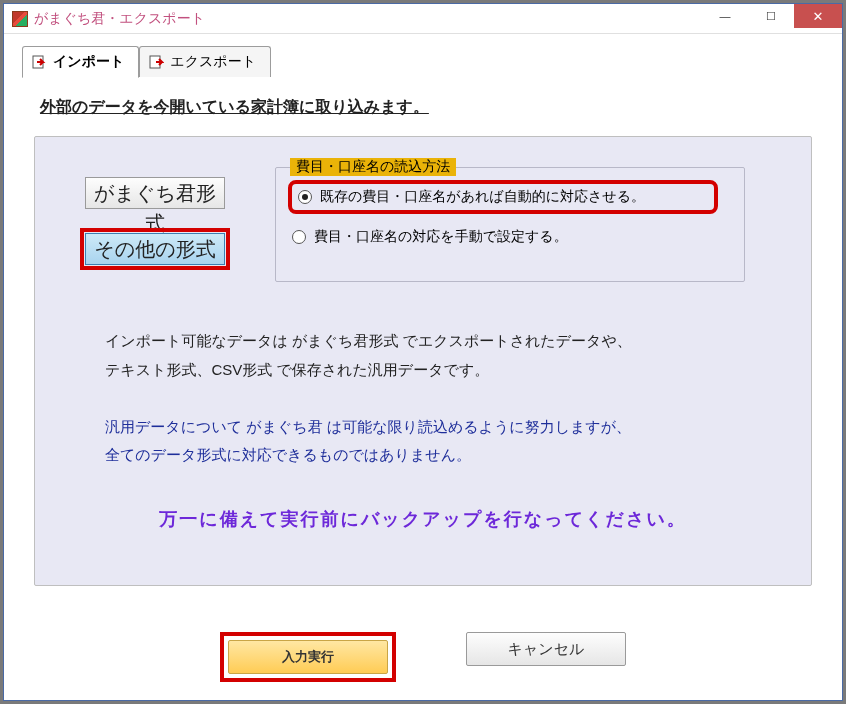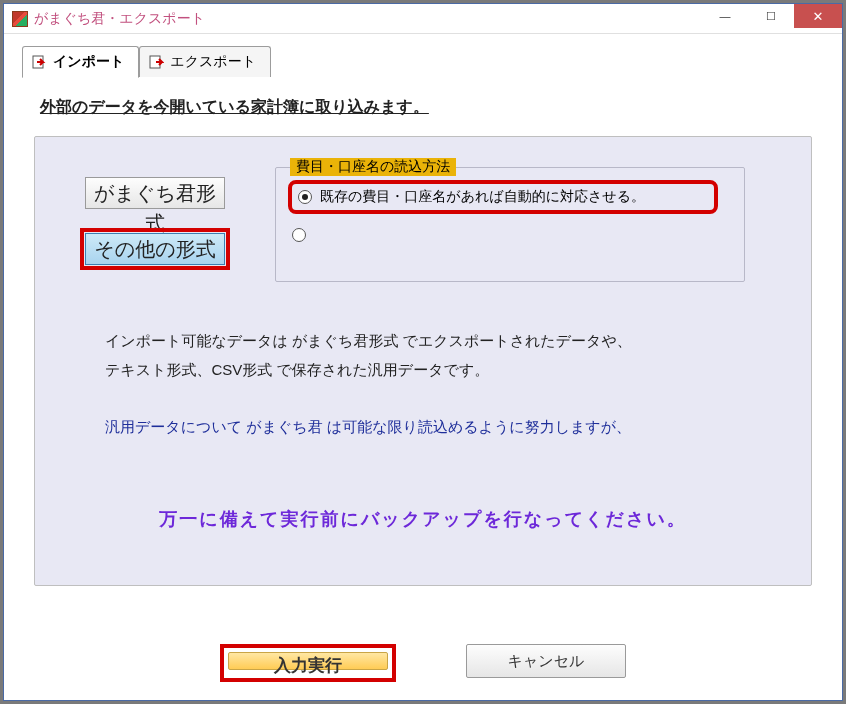--- a/index.html
+++ b/index.html
@@ -195,24 +195,24 @@
   }
   .actionrow {
     position:absolute;
     bottom:18px;
     left:0; right:0;
     display:flex;
     justify-content:center;
     gap:70px;
   }
   .execbtn {
-    width:160px; height:18px;
+    width:160px; height:34px;
     background:linear-gradient(#ffe7a3,#ffcc55);
     border:1px solid #c9a546;
-    font-size:17px;
+    font-size:13px;
     font-weight:bold;
     color:#333;
     border-radius:2px;
   }
   .cancelbtn {
     width:160px; height:34px;
     background:linear-gradient(#fdfdfd,#e6e6e6);
     border:1px solid #9a9a9a;
     font-size:15px;
     color:#333;
@@ -269,28 +269,30 @@
       </div>
 
       <div class="fieldset">
         <div class="legend">費目・口座名の読込方法</div>
         <div class="radio-row first">
           <span class="radcircle on"></span>
           <span>既存の費目・口座名があれば自動的に対応させる。</span>
         </div>
         <div class="radio-row">
           <span class="radcircle"></span>
+          <span>費目・口座名の対応を手動で設定する。</span>
         </div>
       </div>
 
       <div class="info">
         <div>インポート可能なデータは  がまぐち君形式  でエクスポートされたデータや、</div>
         <div>テキスト形式、CSV形式  で保存された汎用データです。</div>
         <br>
         <div class="blue">汎用データについて がまぐち君 は可能な限り読込めるように努力しますが、</div>
+        <div class="blue">全てのデータ形式に対応できるものではありません。</div>
       </div>
 
       <div class="warning">万一に備えて実行前にバックアップを行なってください。</div>
 
     </div>
 
     <div class="actionrow">
       <span class="execwrap">
         <button class="execbtn">入力実行</button>
       </span>

